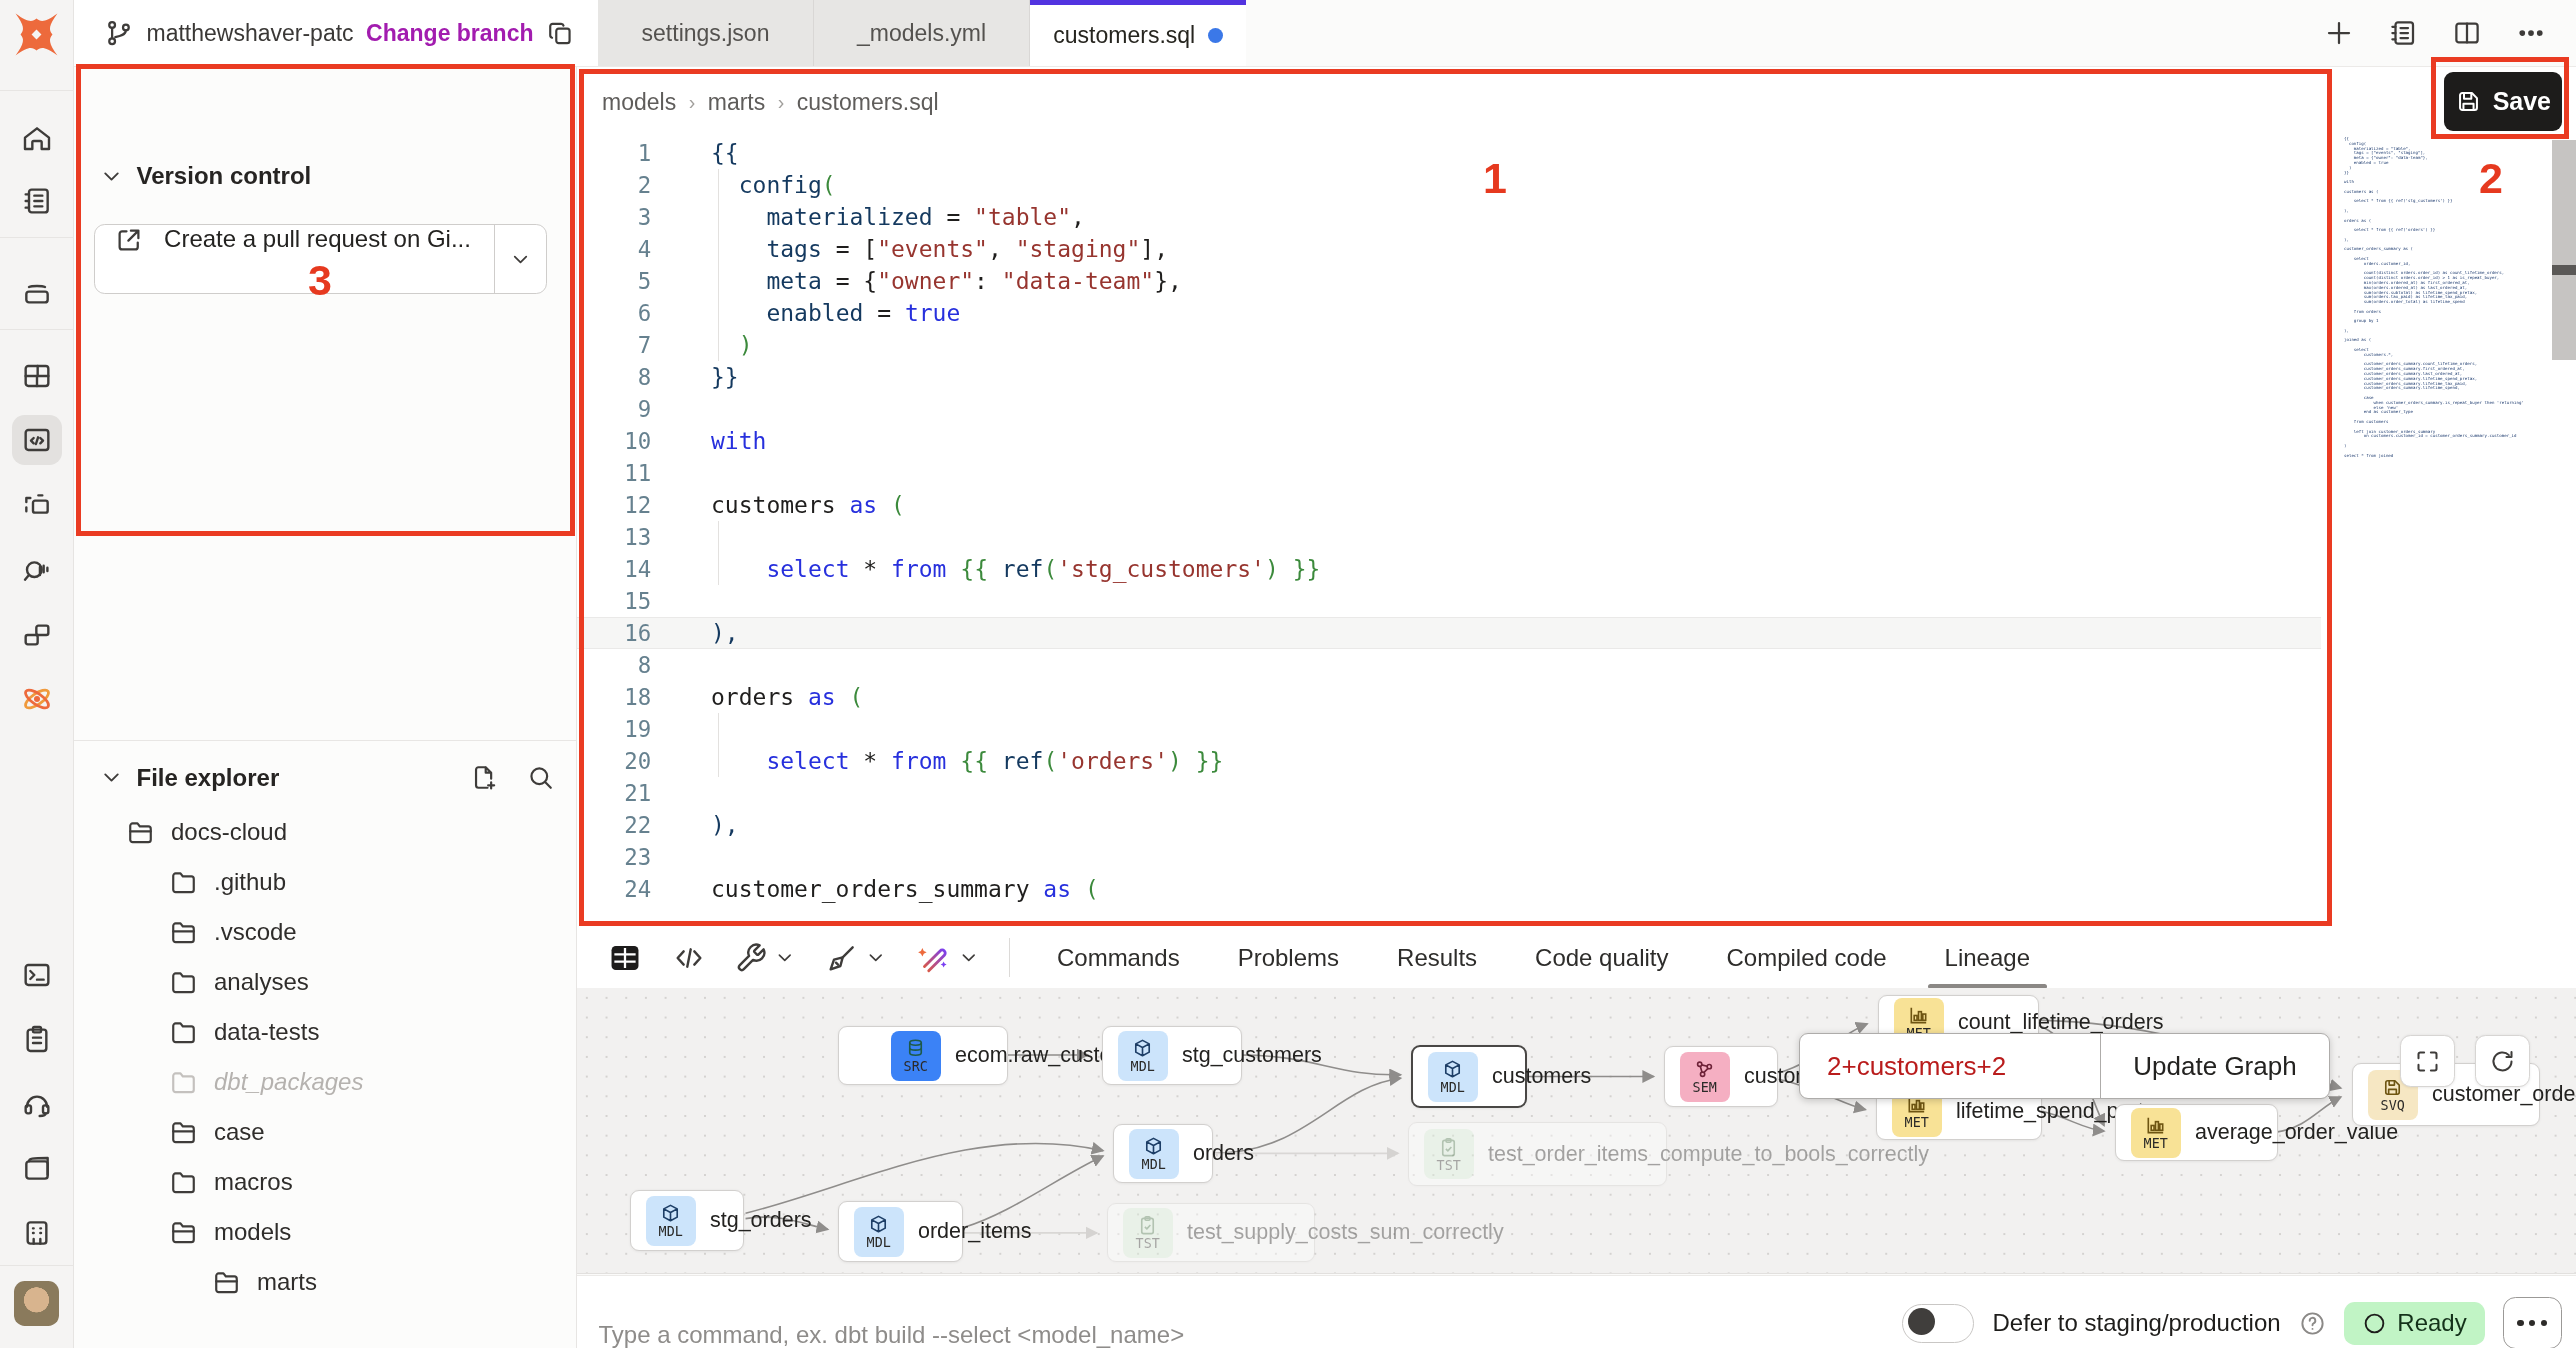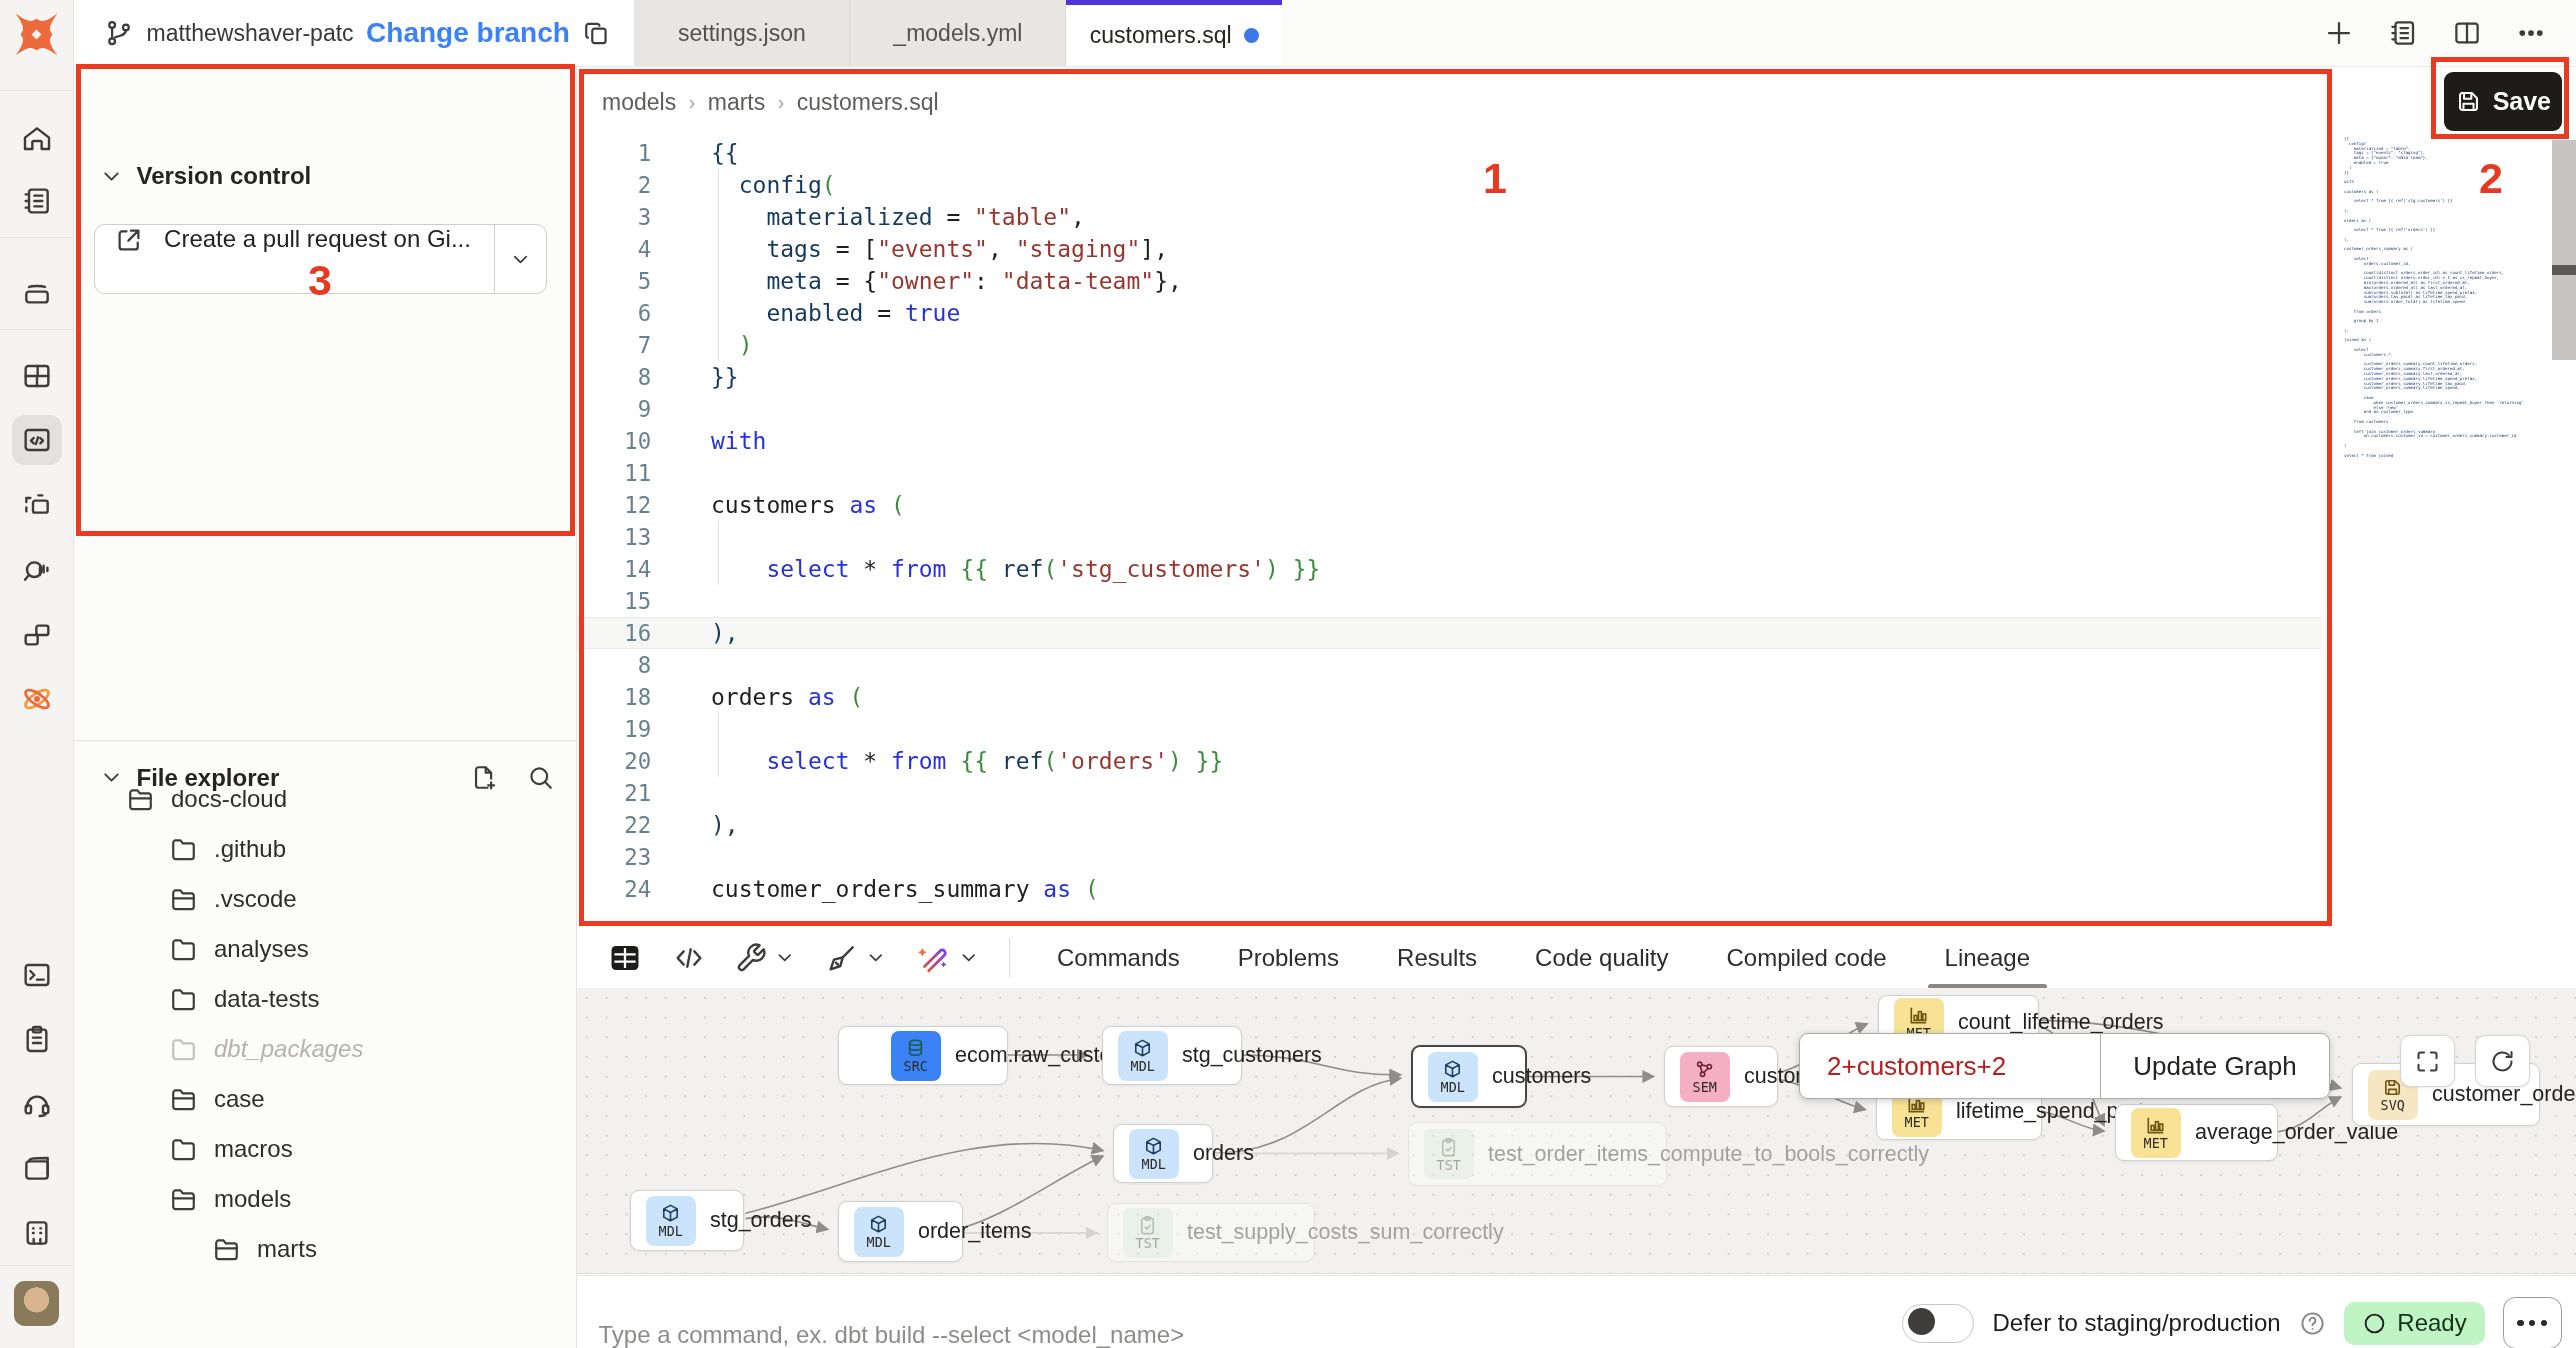--- a/index.html
+++ b/index.html
@@ -15,38 +15,38 @@
   .rail-btn.sel { background:#e3e1df; }
   .rail-sep { position:absolute; left:0; width:74px; height:0.9px; background:#e7e5e3; }
   #dbt-logo { position:absolute; left:9px; top:7.2px; width:55px; height:55px; }
   #avatar { position:absolute; left:14.3px; top:1281px; width:45px; height:45px; border-radius:10.7px;
             background:radial-gradient(circle at 50% 42%, #d8b48e 0 36%, #8a7a5c 37% 100%); }
 
   
   #header { position:absolute; left:74px; top:0; width:2502px; height:67px; background:#fbfbfa; border-bottom:0.9px solid #eceae8; z-index:5; display:flex; align-items:stretch; }
   #branch-zone { display:flex; align-items:center; gap:12.5px; padding:0 23px 0 30px; background:#fff; }
   #branch-name { font-size:23px; color:#3a3836; max-width:318px; white-space:nowrap; overflow:hidden; }
-  #change-branch { font-size:28px; font-weight:600; color:#3b82f6; white-space:nowrap; }
+  #change-branch { font-size:23px; font-weight:600; color:#a21caf; white-space:nowrap; }
   .tab { width:216px; display:flex; align-items:center; justify-content:center; gap:12.5px; font-size:23px; color:#54524f;
          background:#e7e6e4; border-right:0.9px solid #d9d7d5; position:relative; }
   .tab.active { background:#fff; color:#26251f; border-top:5.4px solid #5233e0; border-right:none; }
   .dirty-dot { width:15px; height:15px; border-radius:50%; background:#3b78e8; }
   #header-actions { margin-left:auto; display:flex; align-items:center; gap:34px; padding-right:30px; }
 
   
   #sidebar { position:absolute; left:74px; top:67px; width:503px; height:1282px; background:#fcfcfb; border-right:0.9px solid #e7e5e3; z-index:4; }
   .panel-head { display:flex; align-items:center; gap:12.5px; font-size:24px; font-weight:700; color:#262422; }
   #vc-head { position:absolute; left:25px; top:95px; }
   #pr-btn { position:absolute; left:19.7px; top:157px; width:453px; height:70px; background:#fff; border:1.8px solid #cfcdcb; border-radius:10.7px; display:flex; }
   #pr-btn .lbl { font-size:24px; color:#242321; padding-left:19.7px; white-space:nowrap; overflow:hidden; flex:1; }
   #pr-btn .split { width:52px; align-self:stretch; border-left:1.8px solid #cfcdcb; display:flex; align-items:center; justify-content:center; }
   #fe-divider { position:absolute; left:0; top:673px; width:503px; height:0.9px; background:#e8e6e4; }
   #fe-head { position:absolute; left:25px; top:696px; width:456px; }
   #fe-actions { margin-left:auto; display:flex; gap:27px; }
-  #file-tree { position:absolute; left:0; top:707px; width:503px; }
+  #file-tree { position:absolute; left:0; top:740px; width:503px; }
   .frow { display:flex; align-items:center; gap:16px; height:50px; font-size:24px; color:#2f2d2b; }
   .frow.dis { color:#b5b2af; font-style:italic; }
   .frow.dis svg.ic { stroke:#c4c1be; }
 
   
   #editor { position:absolute; left:577px; top:67px; width:1999px; height:859px; background:#fff; }
   #breadcrumb { position:absolute; left:25px; top:21.5px; font-size:23px; color:#5f5d5b; display:flex; gap:12.5px; align-items:center; }
   #breadcrumb .sep { color:#a09e9b; font-size:19.7px; }
   #code { position:absolute; left:0; top:70px; width:1744px; font-family:"DejaVu Sans Mono", monospace; font-size:23px; }
   .cl { position:relative; height:32px; display:flex; align-items:center; }

